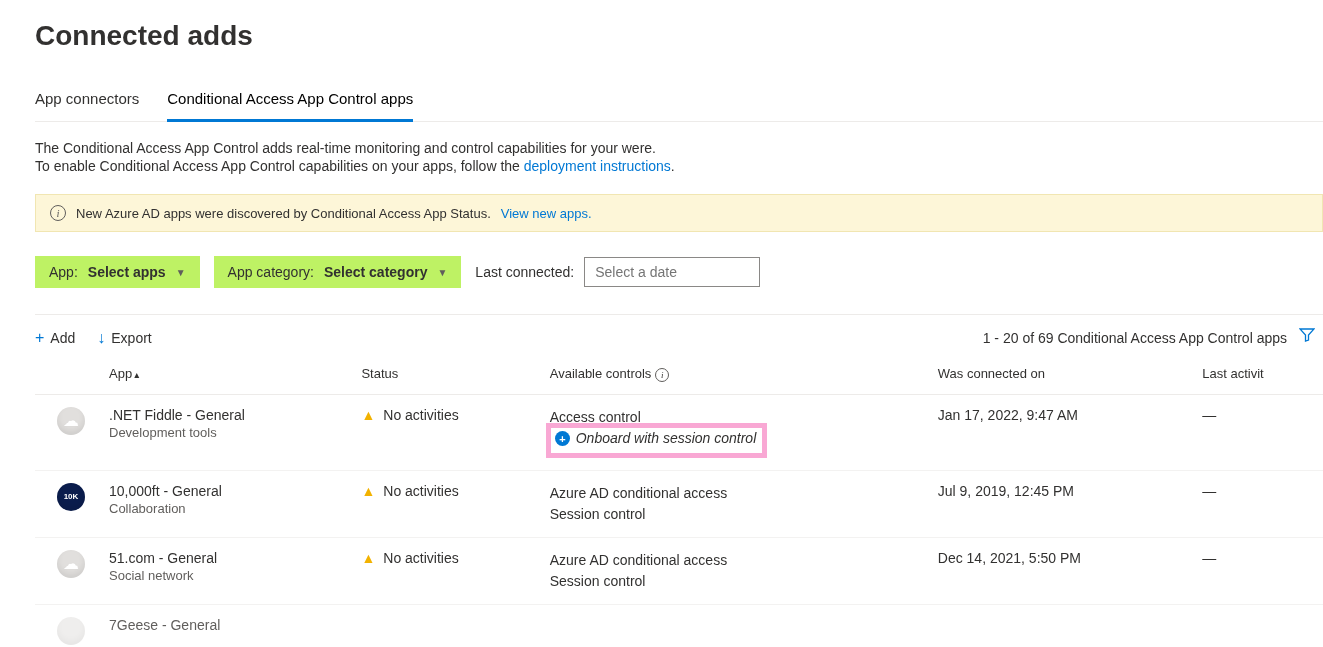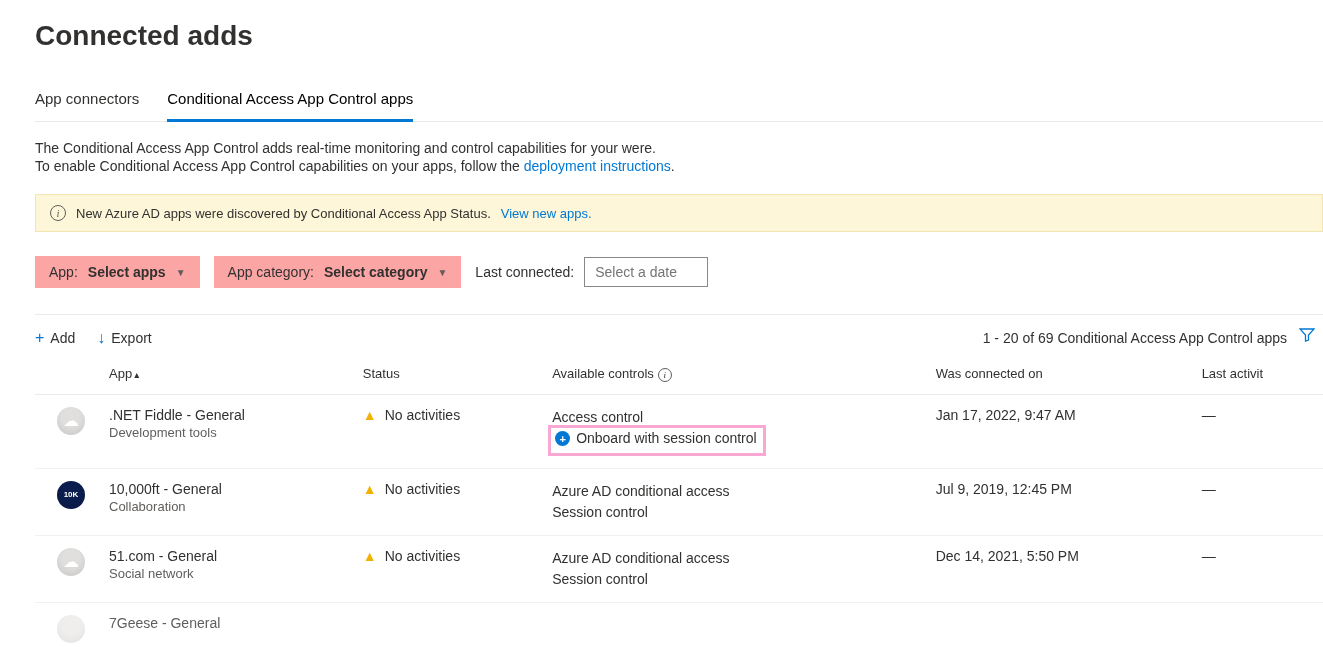--- a/index.html
+++ b/index.html
@@ -30,29 +30,29 @@
   }
   .info-icon-circle {
     width: 16px; height: 16px; border: 1px solid #605e5c; border-radius: 50%;
     display: inline-flex; align-items: center; justify-content: center;
     font-size: 11px; font-style: italic; font-family: Georgia, serif; color: #605e5c;
     flex-shrink: 0;
   }
   .filters-label { font-size: 15px; margin-bottom: 12px; }
   .filters-row { display: flex; gap: 14px; align-items: center; margin-bottom: 26px; }
   .filter-pill {
-    background: #fca5a5; padding: 8px 14px; font-size: 14px;
+    background: #bef264; padding: 8px 14px; font-size: 14px;
     display: inline-flex; align-items: center; gap: 10px; cursor: pointer;
   }
   .filter-pill .label-part { font-weight: 400; }
   .filter-pill .value-part { font-weight: 700; }
   .lastconn { display: inline-flex; align-items: center; gap: 10px; }
   .date-input {
     border: 1px solid #8a8886; padding: 6px 10px; font-size: 14px;
-    width: 124px; color: #605e5c;
+    width: 176px; color: #605e5c;
   }
   .toolbar-row {
     display: flex; justify-content: space-between; align-items: center;
     border-top: 1px solid #edebe9; padding-top: 12px; padding-right: 8px;
     margin-bottom: 6px;
   }
   .toolbar-left { display: flex; gap: 22px; }
   .toolbar-btn { display: inline-flex; align-items: center; gap: 6px; cursor: pointer; color: #323130; }
   .toolbar-btn .icon { color: #0078d4; font-size: 16px; }
   .counter-right { display: flex; align-items: center; gap: 12px; }
@@ -79,25 +79,26 @@
   .app-cat { font-size: 13px; color: #605e5c; margin-top: 2px; }
   .status-cell { display: flex; align-items: center; gap: 8px; }
   .warn-tri { color: #f2b200; font-size: 14px; }
   .controls-cell { font-size: 14px; line-height: 1.5; }
   .plus-badge {
     display: inline-flex; width: 15px; height: 15px; border-radius: 50%;
     background: #0078d4; color: #fff; align-items: center; justify-content: center;
     font-size: 11px; font-weight: bold; margin-right: 6px;
   }
   .highlight-box {
-    border: 3px solid #f9a8d4;
+    border: 5px solid #f9a8d4;
     padding: 0 6px 4px 4px;
     display: inline-block;
     margin-top: -18px;
     margin-left: -4px;
+    font-style: italic;
   }
   .dash { color: #323130; }
   .info-small { width:14px; height:14px; border:1px solid #605e5c; border-radius:50%; display:inline-flex; align-items:center; justify-content:center; font-size:9px; font-style: italic; font-family: Georgia, serif; margin-left:4px; vertical-align: middle; }
   .chev { font-size: 10px; color: #605e5c; }
   .sort-caret { font-size: 10px; margin-left: 2px; }
   .cutoff-row td { color: #605e5c; }
 </style>
 </head>
 <body>
 

